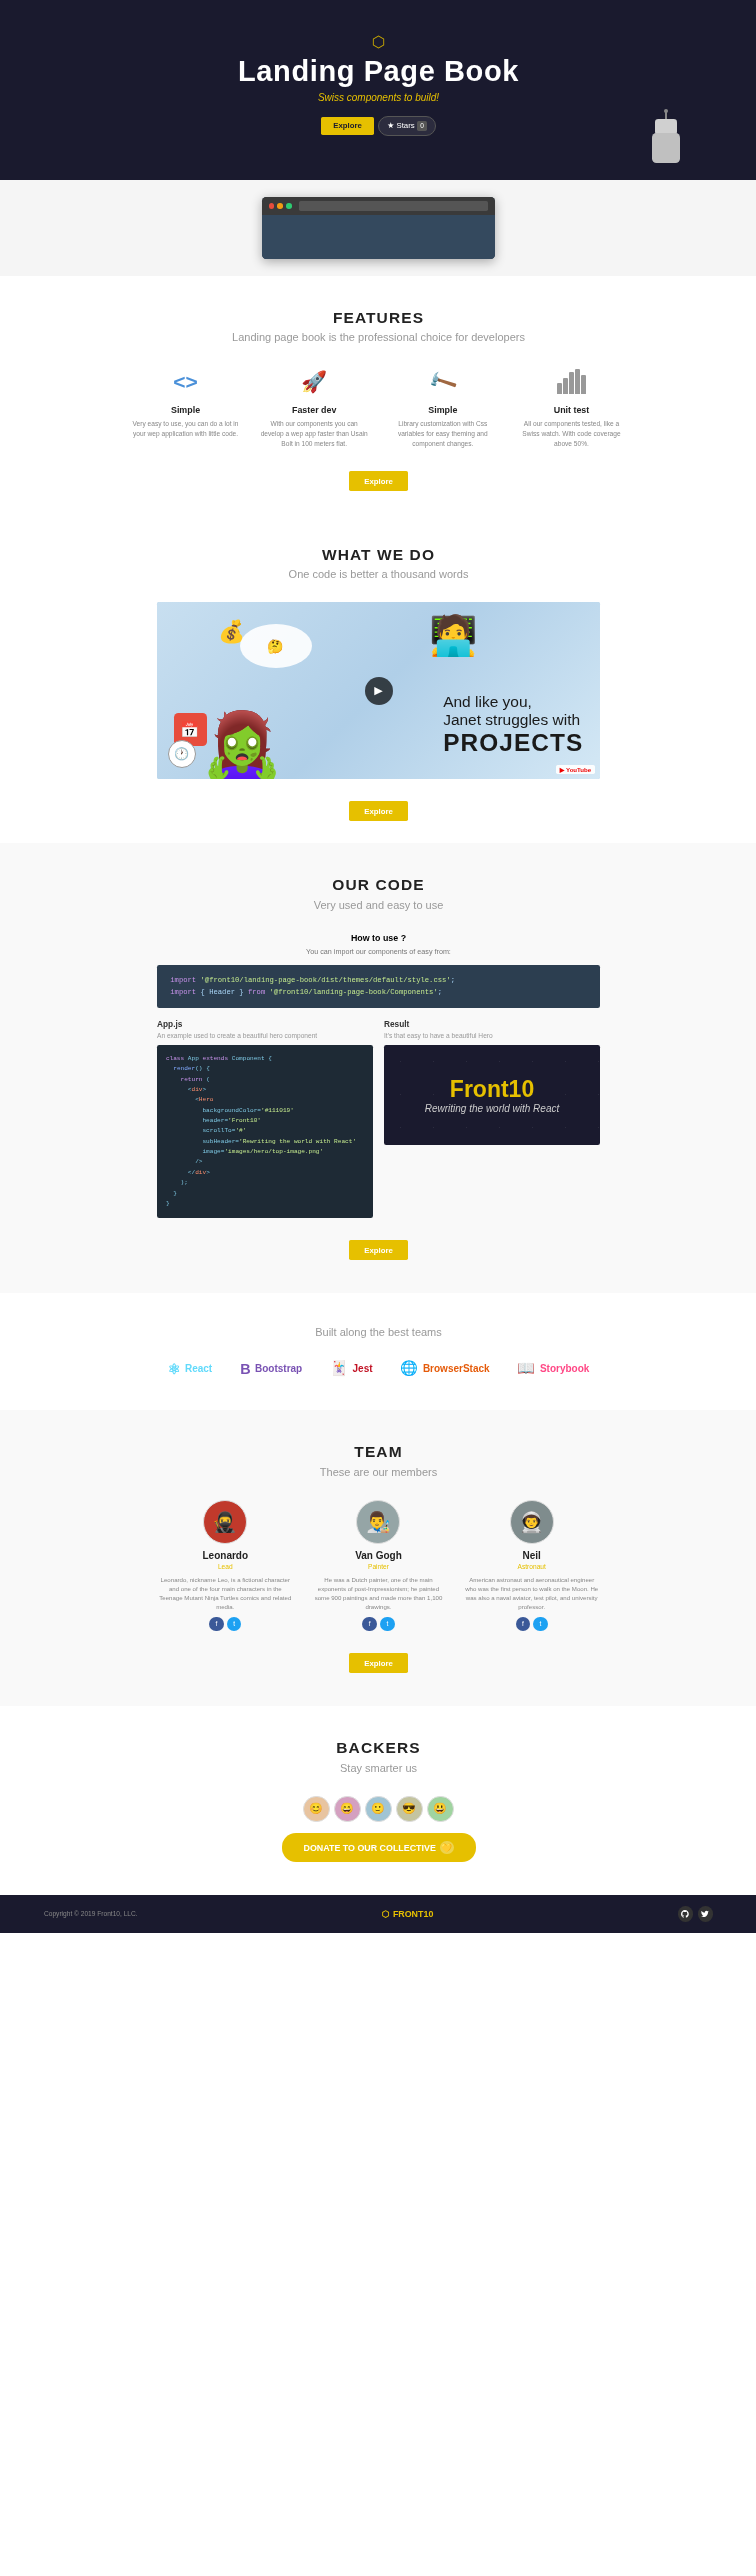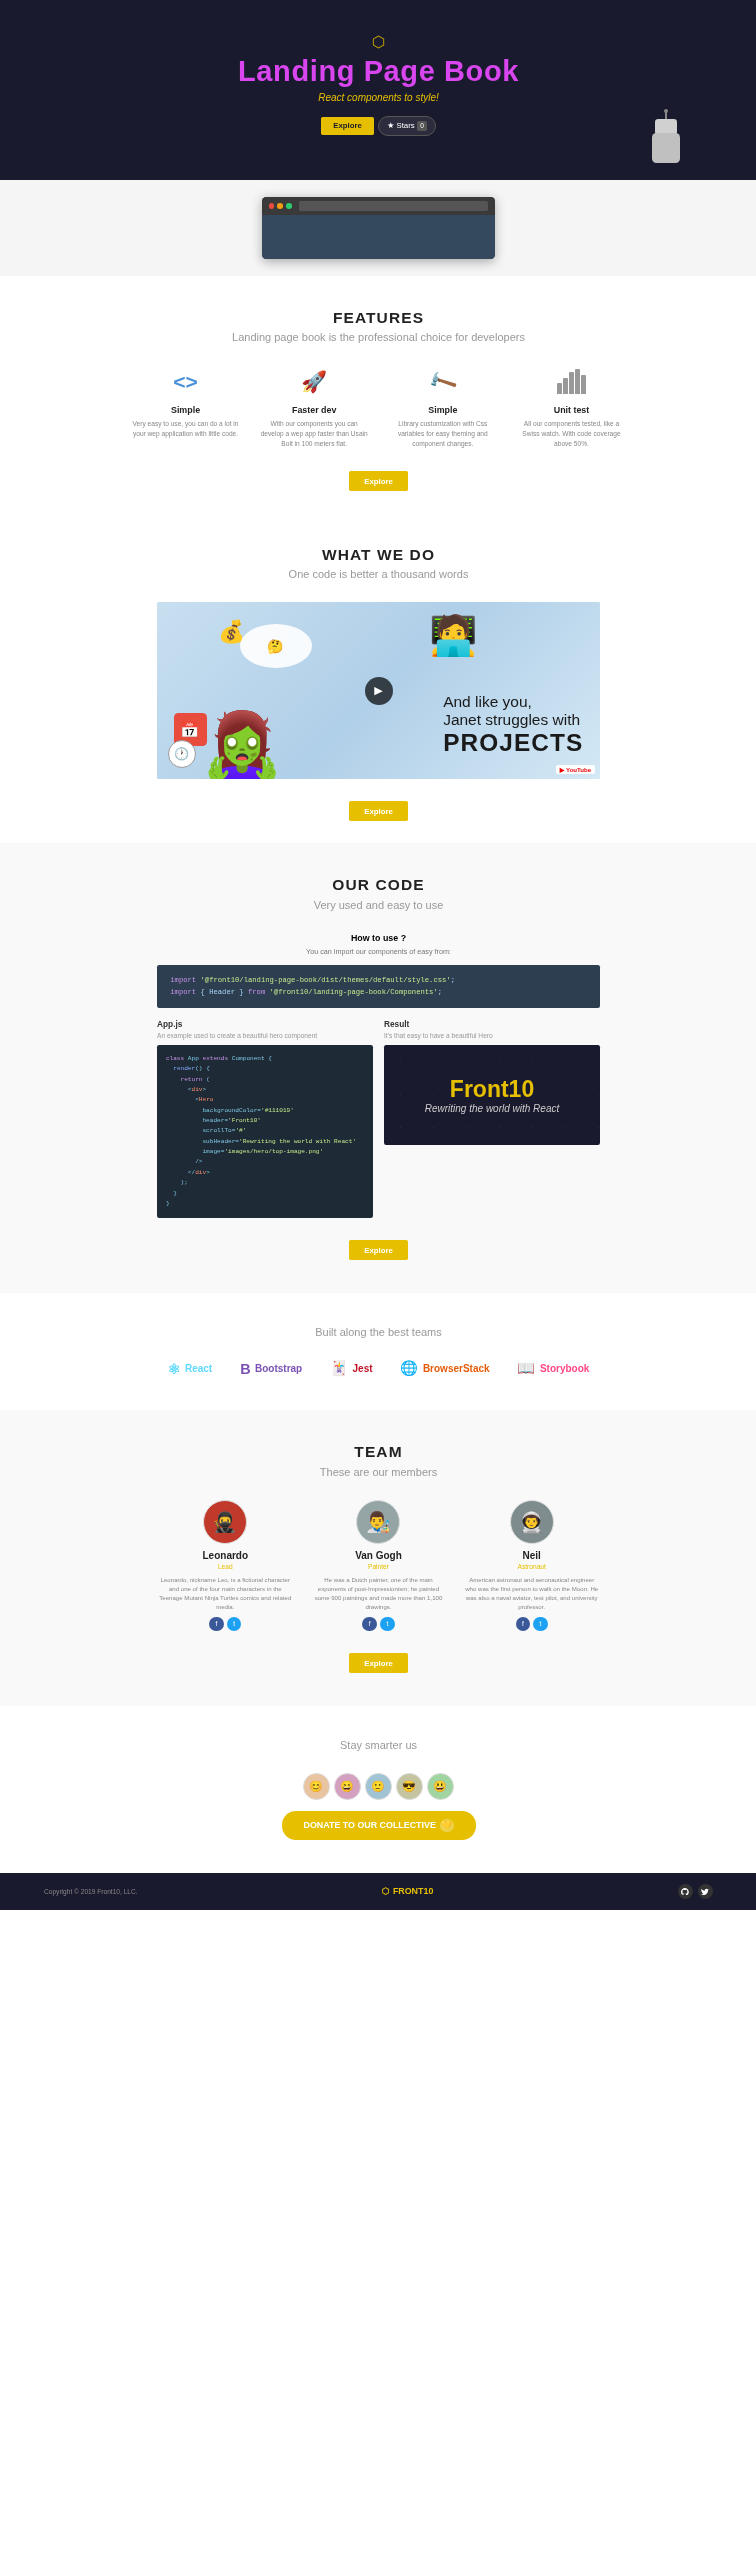--- a/index.html
+++ b/index.html
@@ -25,21 +25,21 @@
       pointer-events: none;
     }
     .hero-hex {
       font-size: 15.5px;
       color: #c8a800;
       margin-bottom: 4.4px;
     }
     .hero-title {
       font-size: 29px;
       font-weight: 900;
-      color: #d946ef;
+      color: #ffffff;
       text-align: center;
       letter-spacing: 0.6px;
       margin-bottom: 3.3px;
     }
     .hero-subtitle {
       font-style: italic;
       color: #e6c000;
       font-size: 10px;
       margin-bottom: 13.3px;
     }
@@ -575,21 +575,21 @@
       color: #4a7fc1;
     }
   </style>
 </head>
 <body>
 
 <section class="hero">
   <div class="hero-stars"></div>
   <span class="hero-hex">⬡</span>
   <h1 class="hero-title">Landing Page Book</h1>
-  <p class="hero-subtitle">React components to style!</p>
+  <p class="hero-subtitle">Swiss components to build!</p>
   <div class="hero-buttons">
     <button class="btn-explore">Explore</button>
     <button class="btn-stars">
       <span>★ Stars</span>
       <span class="star-badge">0</span>
     </button>
   </div>
 
   <div class="hero-robot">
     <div class="robot-antenna"></div>
@@ -798,20 +798,21 @@
       <div class="social-icons">
         <div class="social-icon facebook">f</div>
         <div class="social-icon twitter">t</div>
       </div>
     </div>
   </div>
   <button class="btn-yellow">Explore</button>
 </section>
 
 <section class="backers-section">
+  <h2 class="section-title">BACKERS</h2>
   <p class="section-subtitle">Stay smarter us</p>
   <div class="backers-avatars">
     <div class="backer-avatar" style="background:#e8c4a0;">😊</div>
     <div class="backer-avatar" style="background:#d4a0c0;">😄</div>
     <div class="backer-avatar" style="background:#a0c4d4;">🙂</div>
     <div class="backer-avatar" style="background:#c4c4a0;">😎</div>
     <div class="backer-avatar" style="background:#a0d4a0;">😃</div>
   </div>
   <button class="donate-btn">
     <span>DONATE TO OUR COLLECTIVE</span>

